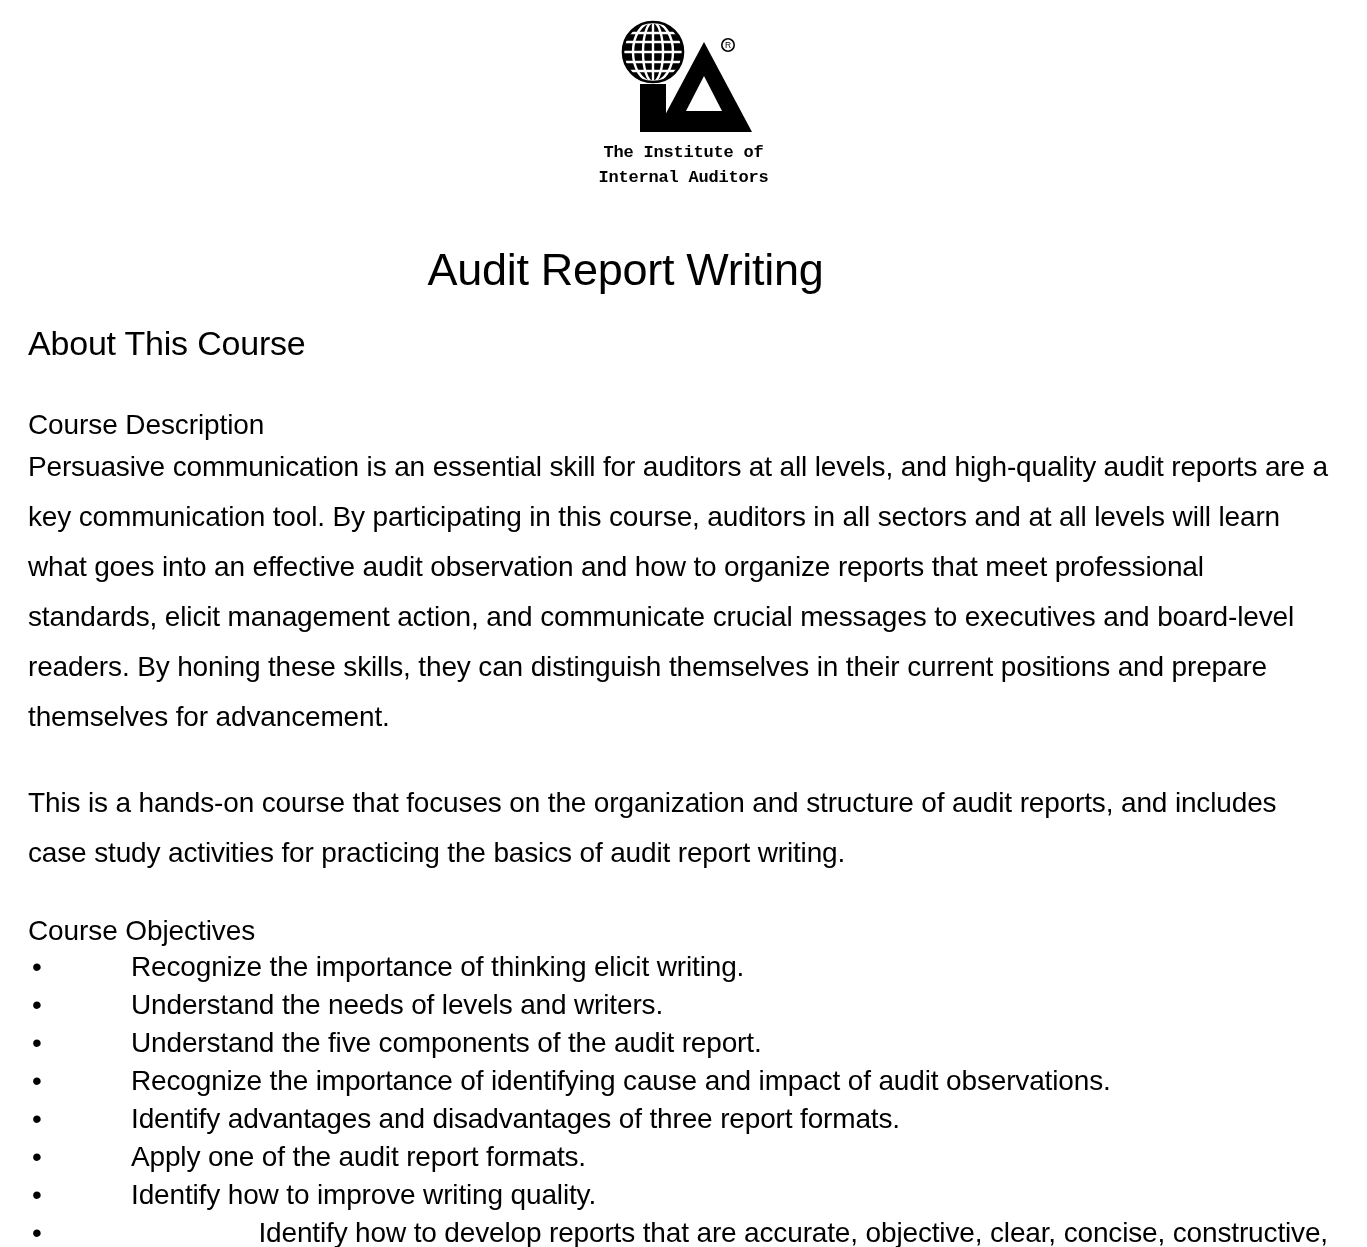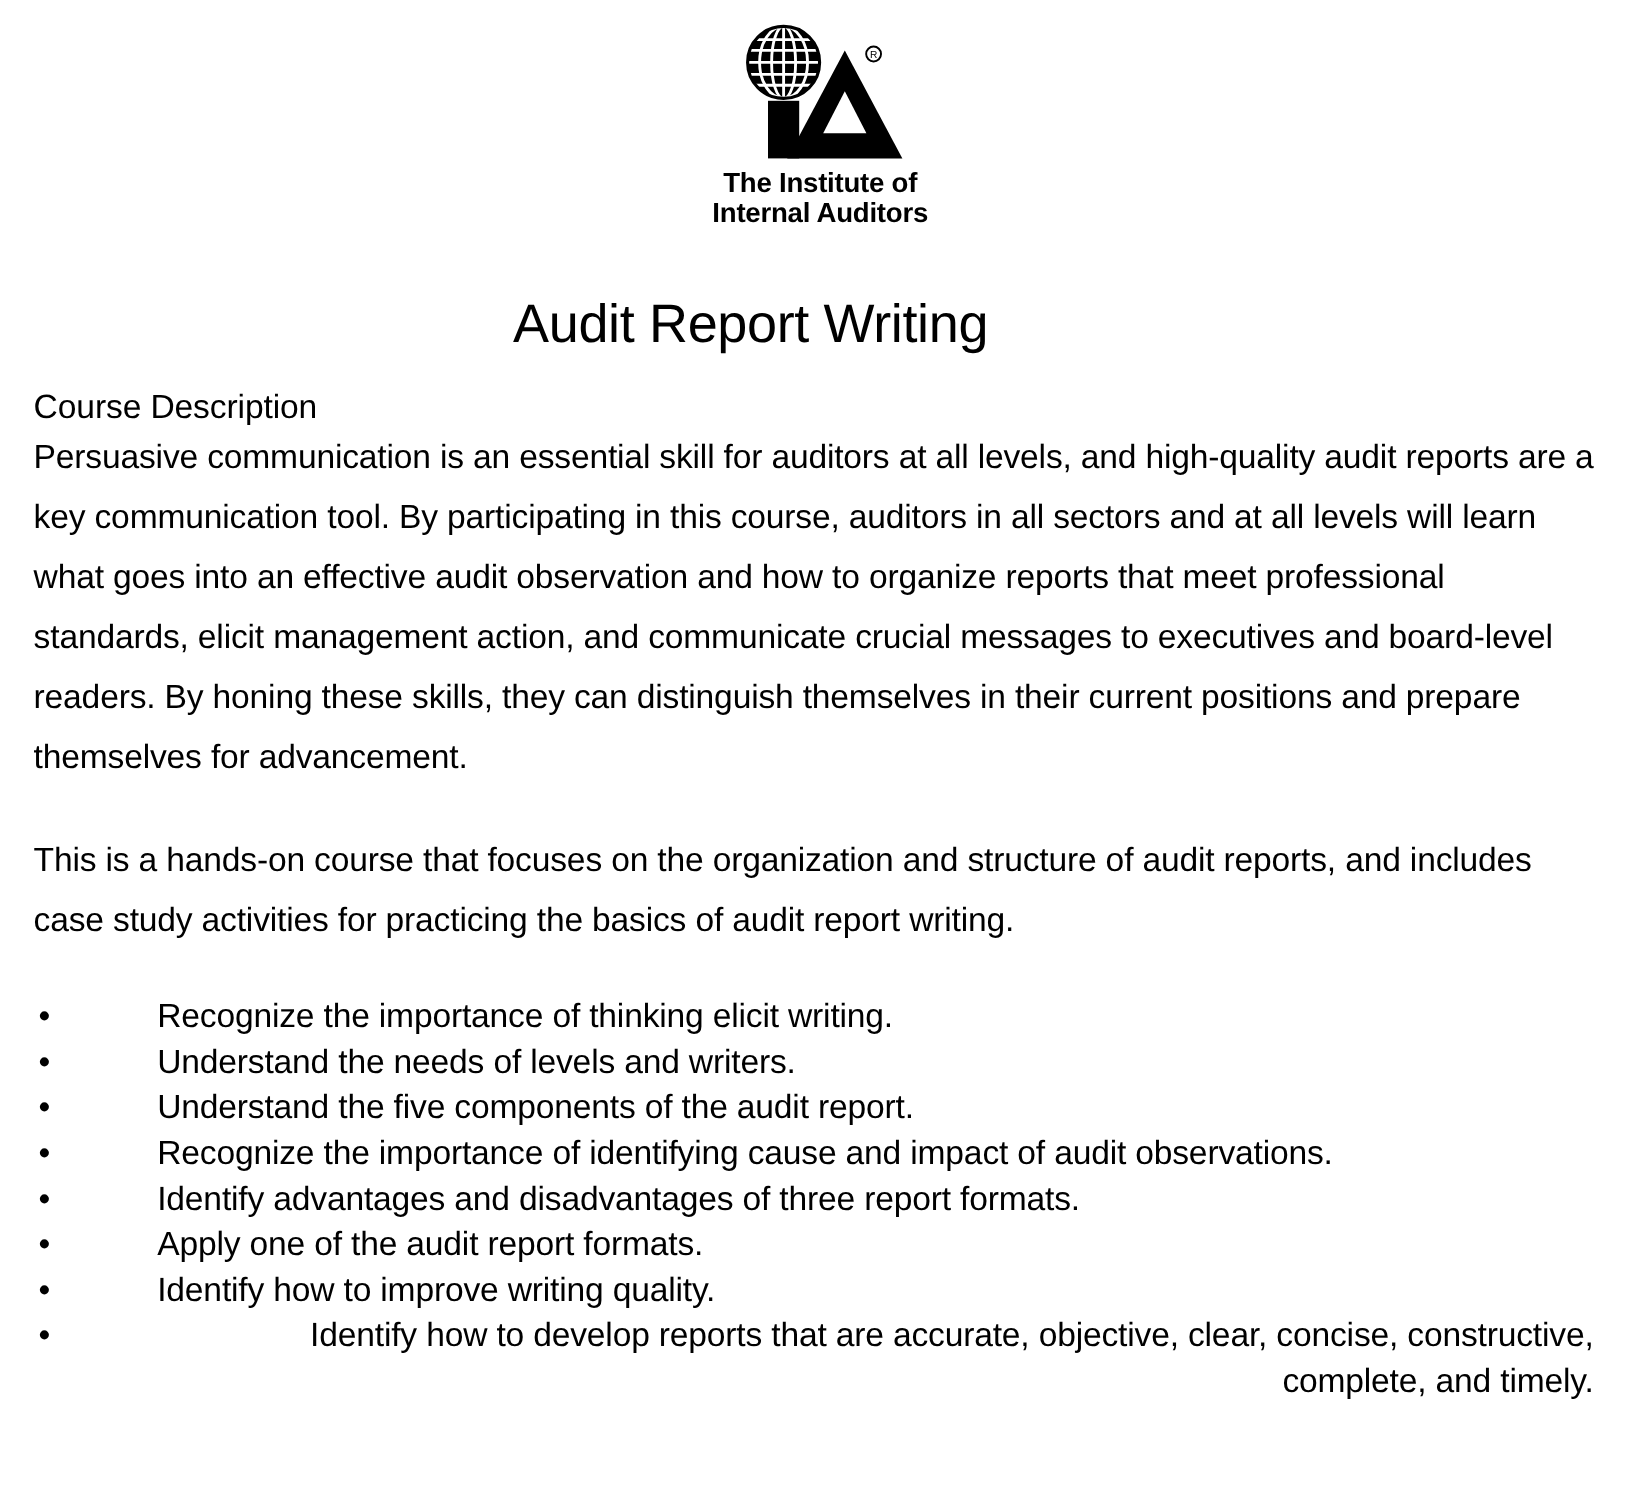--- a/index.html
+++ b/index.html
@@ -34,23 +34,24 @@
   }
   .logo-mark {
     width: 150px;
     height: 118px;
     display: block;
   }
   .logo-wordmark {
     margin-top: 4px;
     text-align: center;
     font-weight: bold;
-    font-size: 23px;
+    font-size: 17px;
     line-height: 25px;
     letter-spacing: -0.2px;
+    font-family: Liberation Mono, monospace;
   }
   .logo-wordmark .wm-line {
     display: block;
     white-space: nowrap;
   }
 
   
   .doc-title {
     position: absolute;
     top: 228px;
@@ -180,31 +181,33 @@
     <div class="logo-wordmark">
       <span class="wm-line">The Institute of</span>
       <span class="wm-line">Internal Auditors</span>
     </div>
   </div>
 
   <h1 class="doc-title">Audit Report Writing</h1>
 
   <div class="content">
 
+    <h2 class="section-heading">About This Course</h2>
 
     <div class="sub-heading">Course Description</div>
 
     <p class="body-par">Persuasive communication is an essential skill for auditors at all levels, and high-quality audit reports are a key communication tool. By participating in this course, auditors in all sectors and at all levels will learn what goes into an effective audit observation and how to organize reports that meet professional standards, elicit management action, and communicate crucial messages to executives and board-level readers. By honing these skills, they can distinguish themselves in their current positions and prepare themselves for advancement.</p>
 
     <div class="par-gap"></div>
 
     <p class="body-par">This is a hands-on course that focuses on the organization and structure of audit reports, and includes case study activities for practicing the basics of audit report writing.</p>
 
     <div class="obj-gap"></div>
 
+    <div class="sub-heading">Course Objectives</div>
 
     <ul class="obj-list">
       <li class="obj-item">
         <span class="obj-bullet">•</span>
         <span class="obj-text">Recognize the importance of thinking elicit writing.</span>
       </li>
       <li class="obj-item">
         <span class="obj-bullet">•</span>
         <span class="obj-text">Understand the needs of levels and writers.</span>
       </li>

